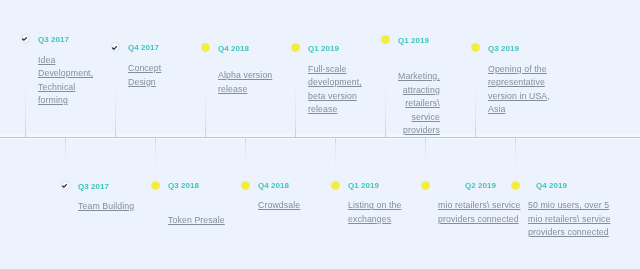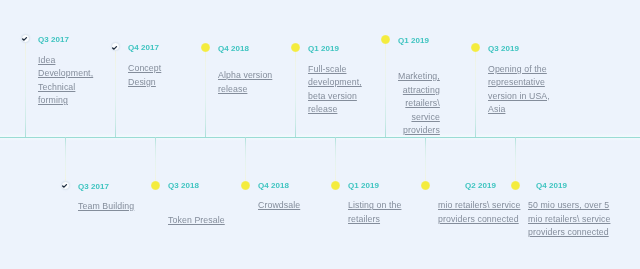--- a/index.html
+++ b/index.html
@@ -123,21 +123,21 @@
       <div class="marker dot" style="left: 240.5px; top: 180.5px;"></div>
       <div class="qlabel" style="left: 258px; top: 181.2px;">Q4 2018</div>
       <div class="qtext" style="left: 258px; top: 200.2px;">
         <span>Crowdsale</span>
       </div>
       <div class="stem down" style="left: 335px; top: 137px; height: 43.5px;"></div>
       <div class="marker dot" style="left: 330.5px; top: 180.5px;"></div>
       <div class="qlabel" style="left: 348px; top: 181.2px;">Q1 2019</div>
       <div class="qtext" style="left: 348px; top: 200.2px;">
         <span>Listing on the</span>
-        <span>retailers</span>
+        <span>exchanges</span>
       </div>
       <div class="stem down" style="left: 425px; top: 137px; height: 43.5px;"></div>
       <div class="marker dot" style="left: 420.5px; top: 180.5px;"></div>
       <div class="qlabel" style="left: 438px; top: 181.2px; margin-left: 27px;">Q2 2019</div>
       <div class="qtext" style="left: 438px; top: 200.2px;">
         <span>mio retailers\ service</span>
         <span>providers connected</span>
       </div>
       <div class="stem down" style="left: 515px; top: 137px; height: 43.5px;"></div>
       <div class="marker dot" style="left: 510.5px; top: 180.5px;"></div>

